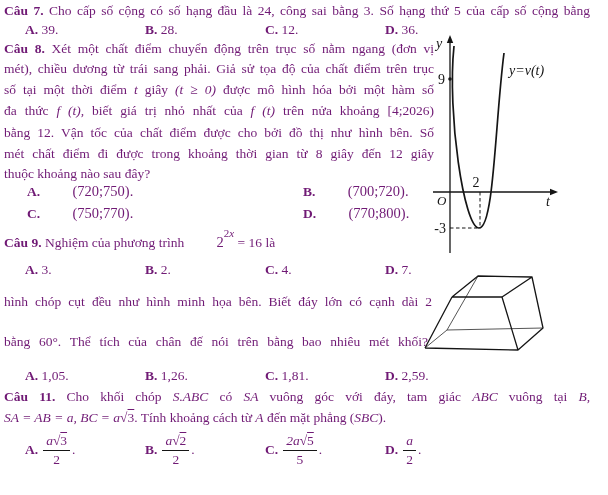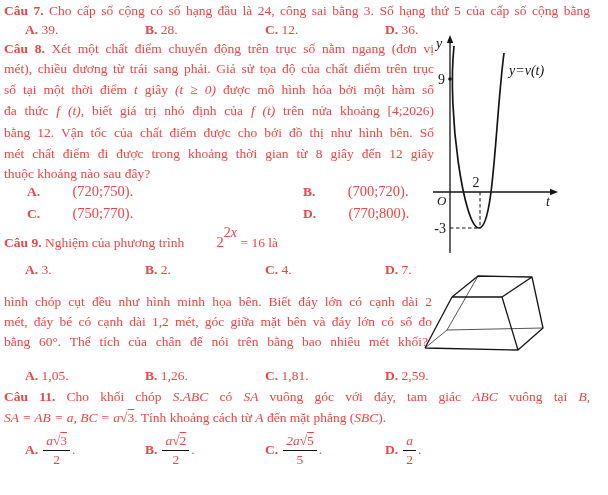--- a/index.html
+++ b/index.html
@@ -1,31 +1,31 @@
 <!DOCTYPE html>
 <html><head>
 <meta charset="utf-8">
 <style>
   html,body{margin:0;padding:0;background:#e8e8e8;}
   .page{
     position:relative;width:608px;height:495px;background:#ffffff;
     font-family:"Liberation Serif","DejaVu Serif",serif;
-    font-size:13.5px;color:#ef4444;overflow:hidden;
+    font-size:13.5px;color:#701a75;overflow:hidden;
   }
   .ln{position:absolute;line-height:20px;white-space:normal;}
   .jl{text-align:justify;text-align-last:justify;}
   .qlabel{font-weight:bold;}
   .it{font-style:italic;}
   .optrow{position:absolute;left:0;top:0;width:516px;height:20px;}
   .opt{position:absolute;white-space:nowrap;line-height:20px;}
   .opt b{font-weight:bold;}
   .o1{left:25px}.o2{left:145px}.o3{left:265px}.o4{left:385px}
   .o8a{left:27px}.o8b{left:303px}
   .mval{font-size:14.5px;padding-left:29px;}
-  sup.e{font-size:14px;position:relative;top:-5px;line-height:0;}
+  sup.e{font-size:11px;position:relative;top:-5px;line-height:0;}
   .rad{text-decoration:overline;}
   .fopt{display:inline-flex;align-items:center;height:44px;}
   .fopt b{margin-right:5px;}
   .frac{display:inline-block;text-align:center;vertical-align:middle;}
   .num{display:block;border-bottom:1.2px solid #151515;padding:0 3px;line-height:18px;font-style:italic;}
   .num .rad{font-style:normal;}
   .num .sq{font-style:normal;}
   .den{display:block;line-height:17px;}
   .tail{margin-left:2px;}
   .fig{position:absolute;}
@@ -40,21 +40,21 @@
   <div class="optrow" style="top:20px;">
     <span class="opt o1"><b>A.</b> <span>39.</span></span>
     <span class="opt o2"><b>B.</b> <span>28.</span></span>
     <span class="opt o3"><b>C.</b> <span>12.</span></span>
     <span class="opt o4"><b>D.</b> <span>36.</span></span>
   </div>
 
   <div class="ln jl" style="left:4px;top:39px;width:430px;"><b class="qlabel">Câu 8.</b> <span>Xét một chất điểm chuyển động trên trục số nằm ngang (đơn vị</span></div>
   <div class="ln jl" style="left:4px;top:59px;width:430px;"><span>mét), chiều dương từ trái sang phải. Giả sử tọa độ của chất điểm trên trục</span></div>
   <div class="ln jl" style="left:4px;top:80px;width:430px;"><span>số tại một thời điểm </span><span class="it">t</span><span> giây </span><span class="it">(t ≥ 0)</span><span> được mô hình hóa bởi một hàm số</span></div>
-  <div class="ln jl" style="left:4px;top:101px;width:430px;"><span>đa thức </span><span class="it">f (t),</span><span> biết giá trị nhỏ định của </span><span class="it">f (t)</span><span> trên nửa khoảng [4;2026)</span></div>
+  <div class="ln jl" style="left:4px;top:101px;width:430px;"><span>đa thức </span><span class="it">f (t),</span><span> biết giá trị nhỏ nhất của </span><span class="it">f (t)</span><span> trên nửa khoảng [4;2026)</span></div>
   <div class="ln jl" style="left:4px;top:123px;width:430px;"><span>bằng 12. Vận tốc của chất điểm được cho bởi đồ thị như hình bên. Số</span></div>
   <div class="ln jl" style="left:4px;top:144px;width:430px;"><span>mét chất điểm đi được trong khoảng thời gian từ 8 giây đến 12 giây</span></div>
   <div class="ln" style="left:4px;top:164px;width:430px;"><span>thuộc khoảng nào sau đây?</span></div>
   <div class="optrow" style="top:181px;">
     <span class="opt o8a"><b>A.</b> <span class="mval">(720;750).</span></span>
     <span class="opt o8b"><b>B.</b> <span class="mval">(700;720).</span></span>
   </div>
   <div class="optrow" style="top:203px;">
     <span class="opt o8a"><b>C.</b> <span class="mval">(750;770).</span></span>
     <span class="opt o8b"><b>D.</b> <span class="mval">(770;800).</span></span>
@@ -62,21 +62,20 @@
 
   <div class="ln" style="left:4px;top:232px;width:500px;"><b class="qlabel">Câu 9.</b> <span>Nghiệm của phương trình </span><span class="mval">2</span><sup class="e"><span>2</span><span class="it">x</span></sup><span> = 16 là</span></div>
   <div class="optrow" style="top:260px;">
     <span class="opt o1"><b>A.</b> <span>3.</span></span>
     <span class="opt o2"><b>B.</b> <span>2.</span></span>
     <span class="opt o3"><b>C.</b> <span>4.</span></span>
     <span class="opt o4"><b>D.</b> <span>7.</span></span>
   </div>
 
   <div class="ln jl" style="left:4px;top:292px;width:428px;"><span>hình chóp cụt đều như hình minh họa bên. Biết đáy lớn có cạnh dài 2</span></div>
-  <div class="ln jl" style="left:4px;top:312px;width:428px;"><span>mét, đáy bé có cạnh dài 1,2 mét, góc giữa mặt bên và đáy lớn có số đo</span></div>
   <div class="ln jl" style="left:4px;top:332px;width:424px;"><span>bằng 60°. Thể tích của chân đế nói trên bằng bao nhiêu mét khối?</span></div>
   <div class="optrow" style="top:366px;">
     <span class="opt o1"><b>A.</b> <span>1,05.</span></span>
     <span class="opt o2"><b>B.</b> <span>1,26.</span></span>
     <span class="opt o3"><b>C.</b> <span>1,81.</span></span>
     <span class="opt o4"><b>D.</b> <span>2,59.</span></span>
   </div>
 
   <div class="ln jl" style="left:4px;top:387px;width:586px;"><b class="qlabel">Câu 11.</b> <span>Cho khối chóp </span><span class="it">S.ABC</span><span> có </span><span class="it">SA</span><span> vuông góc với đáy, tam giác </span><span class="it">ABC</span><span> vuông tại </span><span class="it">B,</span></div>
   <div class="ln" style="left:4px;top:408px;width:586px;"><span class="it">SA = AB = a,</span><span class="it"> BC = a</span><span>√</span><span class="rad">3</span><span>. Tính khoảng cách từ </span><span class="it">A</span><span> đến mặt phẳng (</span><span class="it">SBC</span><span>).</span></div>

